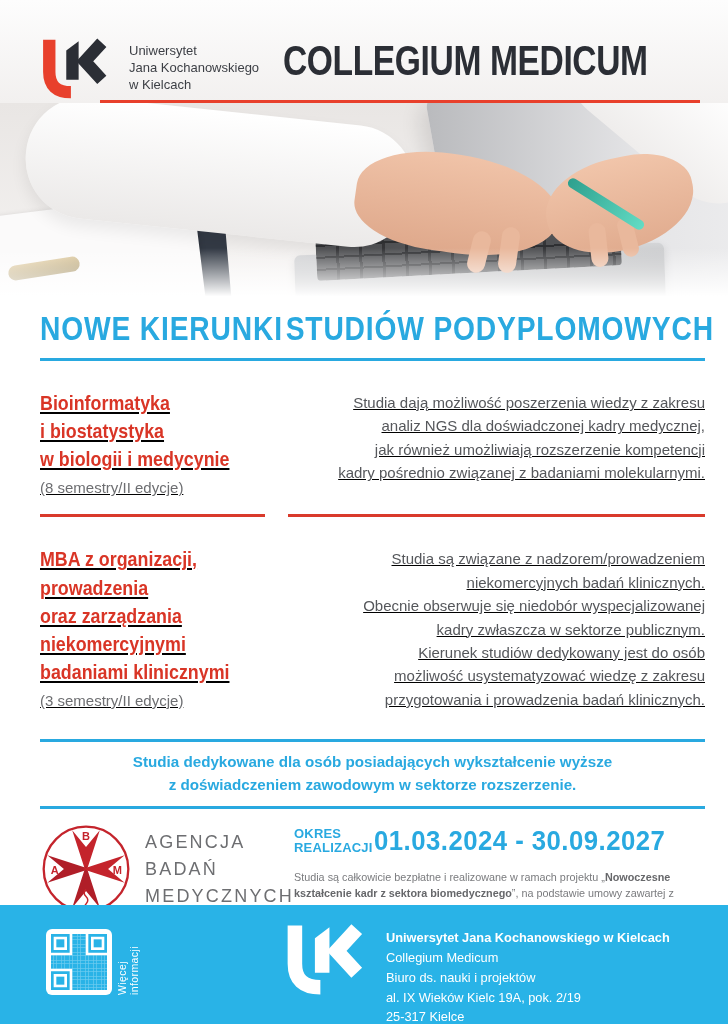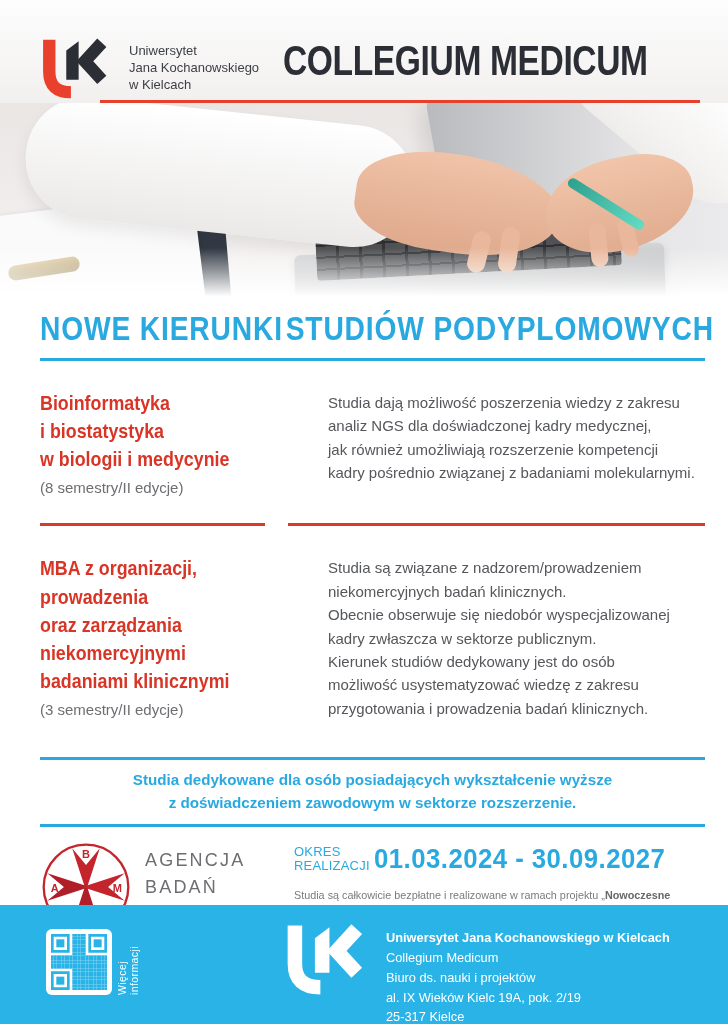--- a/index.html
+++ b/index.html
@@ -60,48 +60,48 @@
 
   
   .main{position:absolute;top:303px;left:40px;width:665px;}
   .main-heading{margin:6px 0 0;height:40px;}
   .mh-inner{display:flex;width:801px;transform:scaleX(.83);transform-origin:0 0;
             color:#29a9e0;font-weight:bold;font-size:34px;line-height:1.15;
             letter-spacing:1px;white-space:nowrap;}
   .mh-left{flex:0 0 296px;}
   .blue-rule{height:3px;background:#29a9e0;margin-top:9px;}
 
-  .program{display:flex;padding:28px 0 27px;}
+  .program{display:flex;padding:28px 0 18px;text-decoration:underline;}
   .program-left{flex:0 0 245px;}
   .program-title{margin:0;width:288px;transform:scaleX(.85);transform-origin:0 0;
                  color:#d93526;font-size:21px;font-weight:bold;line-height:1.34;
                  white-space:pre-line;}
   .program-duration{margin:6px 0 0;color:#6d6e71;font-size:15px;}
-  .program-right{flex:1;}
+  .program-right{flex:1;text-align:right;}
   .program-desc{margin:2px 0 0;color:#55575b;font-size:15px;line-height:1.56;
                 white-space:pre-line;}
 
   .red-divider{display:flex;height:3px;}
   .red-divider .seg1{width:225px;background:#d93a2b;}
   .red-divider .gap{width:23px;}
   .red-divider .seg2{flex:1;background:#d93a2b;}
 
   .highlight{margin-top:10px;border-top:3px solid #29a9e0;border-bottom:3px solid #29a9e0;
              text-align:center;padding:9px 0 10px;}
   .highlight p{margin:0;color:#29a9e0;font-weight:bold;font-size:15.2px;line-height:1.48;
                white-space:pre-line;}
 
   
   .funding{display:flex;margin-top:12px;}
   .abm-block{flex:0 0 245px;display:flex;align-items:center;gap:13px;}
   .abm-name{color:#6d6e71;font-size:18px;letter-spacing:2.2px;line-height:1.5;
             white-space:pre-line;}
   .period-block{flex:1;}
   .period-row{display:flex;align-items:center;margin-top:4px;}
-  .period-label{flex:0 0 80px;color:#29a9e0;font-size:13px;font-weight:normal;line-height:1.1;
+  .period-label{flex:0 0 80px;color:#29a9e0;font-size:13px;font-weight:bold;line-height:1.1;
                 white-space:pre-line;letter-spacing:.2px;}
   .period-value{color:#29a9e0;font-size:28px;font-weight:bold;white-space:nowrap;
                 transform:scaleX(.92);transform-origin:0 50%;letter-spacing:.5px;}
   .fine-print{margin:12px 0 0;color:#7a7b7e;font-size:10.8px;line-height:1.5;width:420px;}
   .fine-print strong{color:#66676a;}
 
   
   .footer{position:absolute;left:0;right:0;top:905px;bottom:0;background:#29b3e7;}
   .qr-box{position:absolute;left:46px;top:24px;width:66px;height:66px;background:#ffffff;
           border-radius:6px;padding:5px;box-sizing:border-box;}

